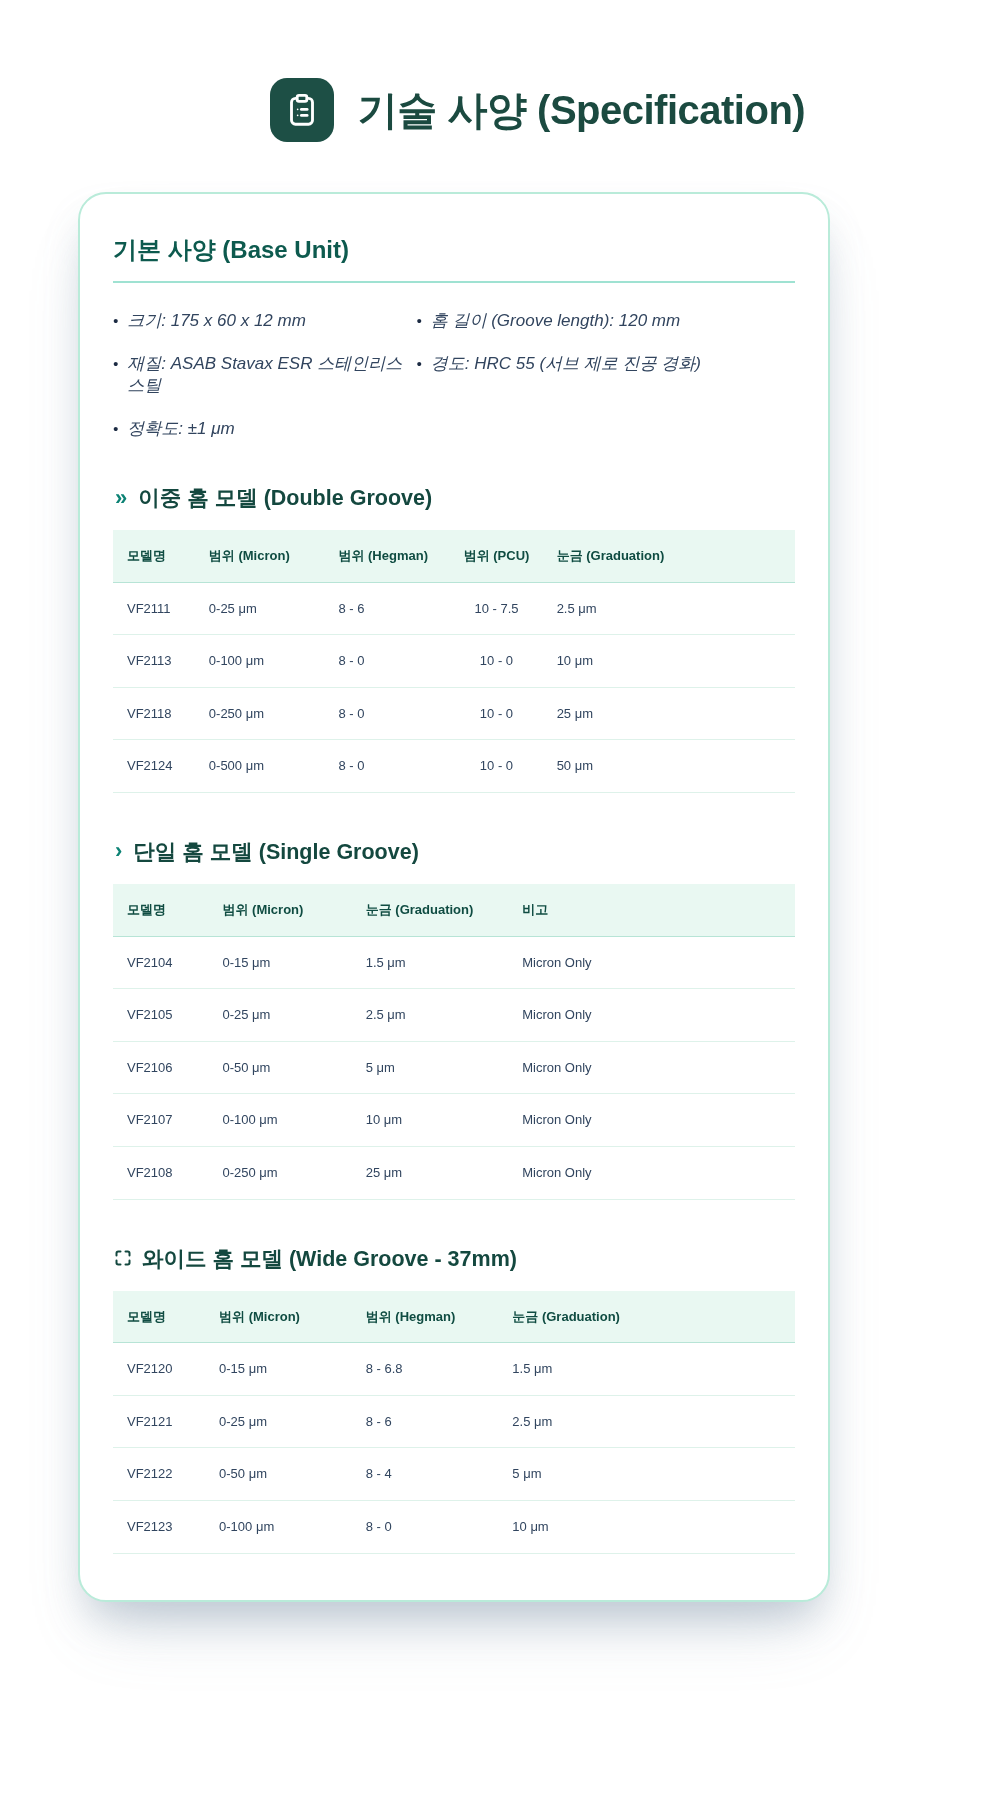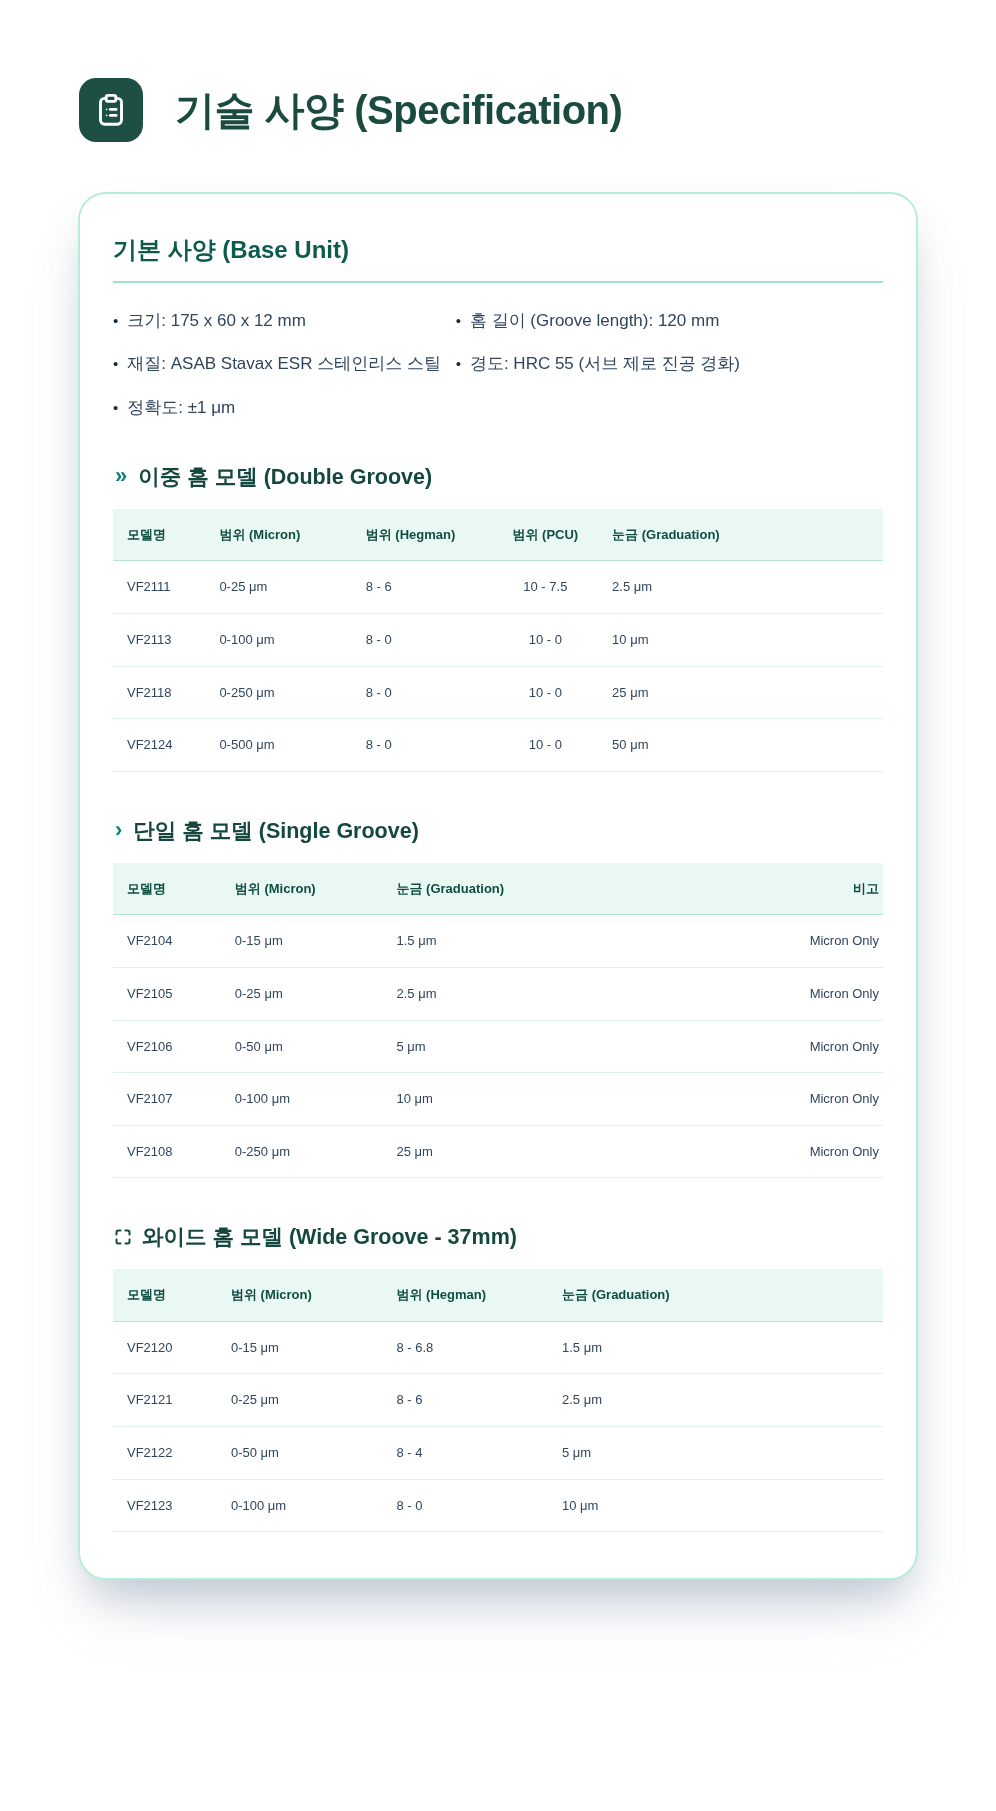--- a/index.html
+++ b/index.html
@@ -5,38 +5,39 @@
   * { box-sizing: border-box; }
   html, body {
     margin: 0; padding: 0;
     background: #ffffff;
     font-family: "Liberation Sans", sans-serif;
   }
   body { width: 996px; min-height: 1811px; }
 
   
   .page-header {
-    display: flex; align-items: center; gap: 32px;
+    display: flex; align-items: center; gap: 24px;
     padding: 78px 0 0 79px;
+    justify-content: center;
   }
   .icon-badge {
     width: 64px; height: 64px; border-radius: 17px;
     background: #1d4f45;
     display: flex; align-items: center; justify-content: center;
     flex: 0 0 auto;
   }
   h1.page-title {
     margin: 0; font-size: 40px; font-weight: 800;
     color: #1b4a40; letter-spacing: -0.5px;
   }
 
   
   .card {
     margin: 50px 78px 78px 78px;
-    width: 840px;
+    width: 752px;
     background: #ffffff;
     border: 2px solid #b9ebd9;
     border-radius: 28px;
     padding: 40px 33px 46px 33px;
     box-shadow: 0 24px 40px -10px rgba(130,150,170,0.40),
                 0 40px 70px -25px rgba(130,150,170,0.30);
   }
 
   
   h2.section-title {
@@ -47,21 +48,21 @@
   .section-divider {
     height: 2px; background: #9fe2d2; border: 0;
     margin: 0 0 27px 0;
   }
   .bullet-grid {
     display: grid;
     grid-template-columns: 44.5% 1fr;
     row-gap: 22px;
     margin: 0; padding: 0;
     list-style: none;
-    font-size: 17px; color: #31445e;
+    font-size: 17px; color: #31445e; font-style: italic;
   }
   .bullet-grid li { display: flex; align-items: baseline; line-height: 1.25; }
   .bullet-grid li::before {
     content: "•";
     color: #1c2b43;
     margin-right: 9px;
     font-size: 15px;
   }
 
   
@@ -100,21 +101,21 @@
   
   .t-double th:nth-child(1), .t-double td:nth-child(1) { width: 12%; }
   .t-double th:nth-child(2), .t-double td:nth-child(2) { width: 19%; }
   .t-double th:nth-child(3), .t-double td:nth-child(3) { width: 17%; }
   .t-double th:nth-child(4), .t-double td:nth-child(4) { width: 15%; text-align: center; }
   .t-double th:nth-child(5), .t-double td:nth-child(5) { width: 37%; }
 
   .t-single th:nth-child(1), .t-single td:nth-child(1) { width: 14%; }
   .t-single th:nth-child(2), .t-single td:nth-child(2) { width: 21%; }
   .t-single th:nth-child(3), .t-single td:nth-child(3) { width: 25%; }
-  .t-single th:nth-child(4), .t-single td:nth-child(4) { width: 40%; text-align: right; padding-left: 0; }
+  .t-single th:nth-child(4), .t-single td:nth-child(4) { width: 40%; text-align: left; padding-left: 0; }
 
   .t-wide th:nth-child(1), .t-wide td:nth-child(1) { width: 13.5%; }
   .t-wide th:nth-child(2), .t-wide td:nth-child(2) { width: 21.5%; }
   .t-wide th:nth-child(3), .t-wide td:nth-child(3) { width: 21.5%; }
   .t-wide th:nth-child(4), .t-wide td:nth-child(4) { width: 43.5%; }
 </style>
 </head>
 <body>
 
 <header class="page-header">

